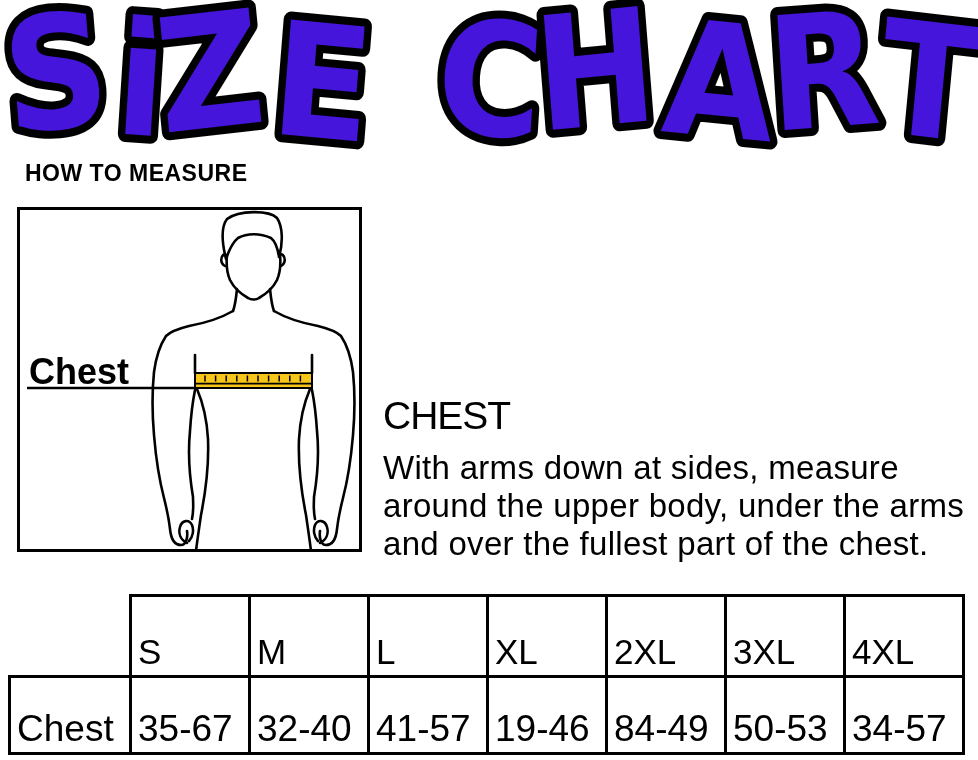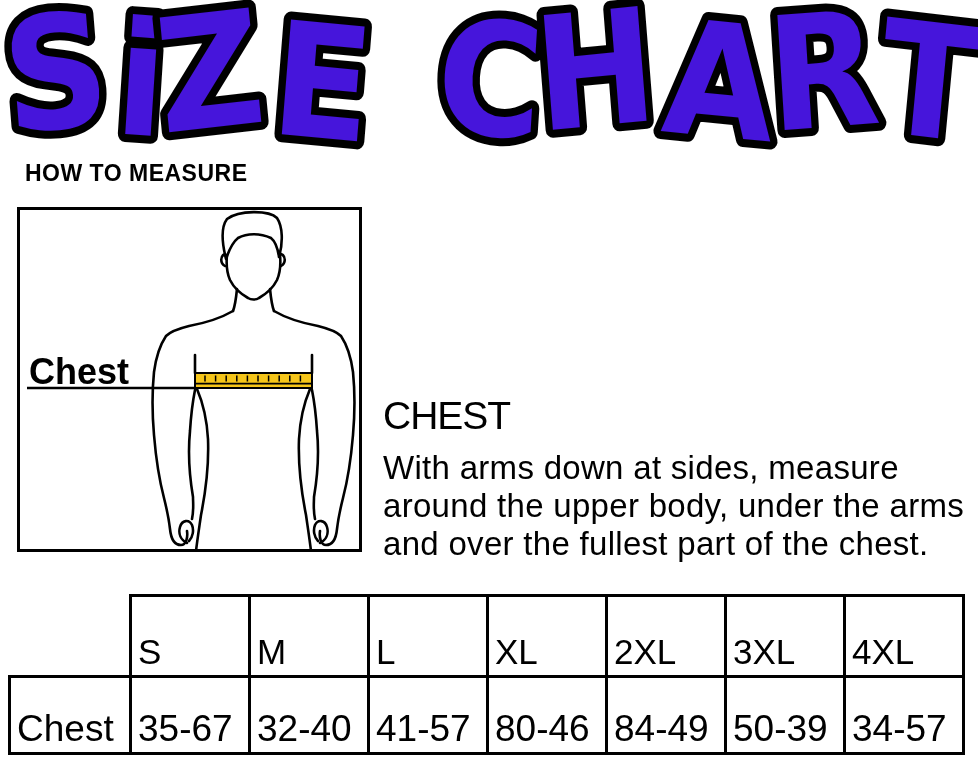--- a/index.html
+++ b/index.html
@@ -192,19 +192,19 @@
     <th>XL</th>
     <th>2XL</th>
     <th>3XL</th>
     <th>4XL</th>
   </tr>
   <tr class="value-row">
     <td class="row-label">Chest</td>
     <td>35-67</td>
     <td>32-40</td>
     <td>41-57</td>
-    <td>80-46</td>
+    <td>19-46</td>
     <td>84-49</td>
-    <td>50-39</td>
+    <td>50-53</td>
     <td>34-57</td>
   </tr>
 </tbody>
   </table>
 
 </body></html>

